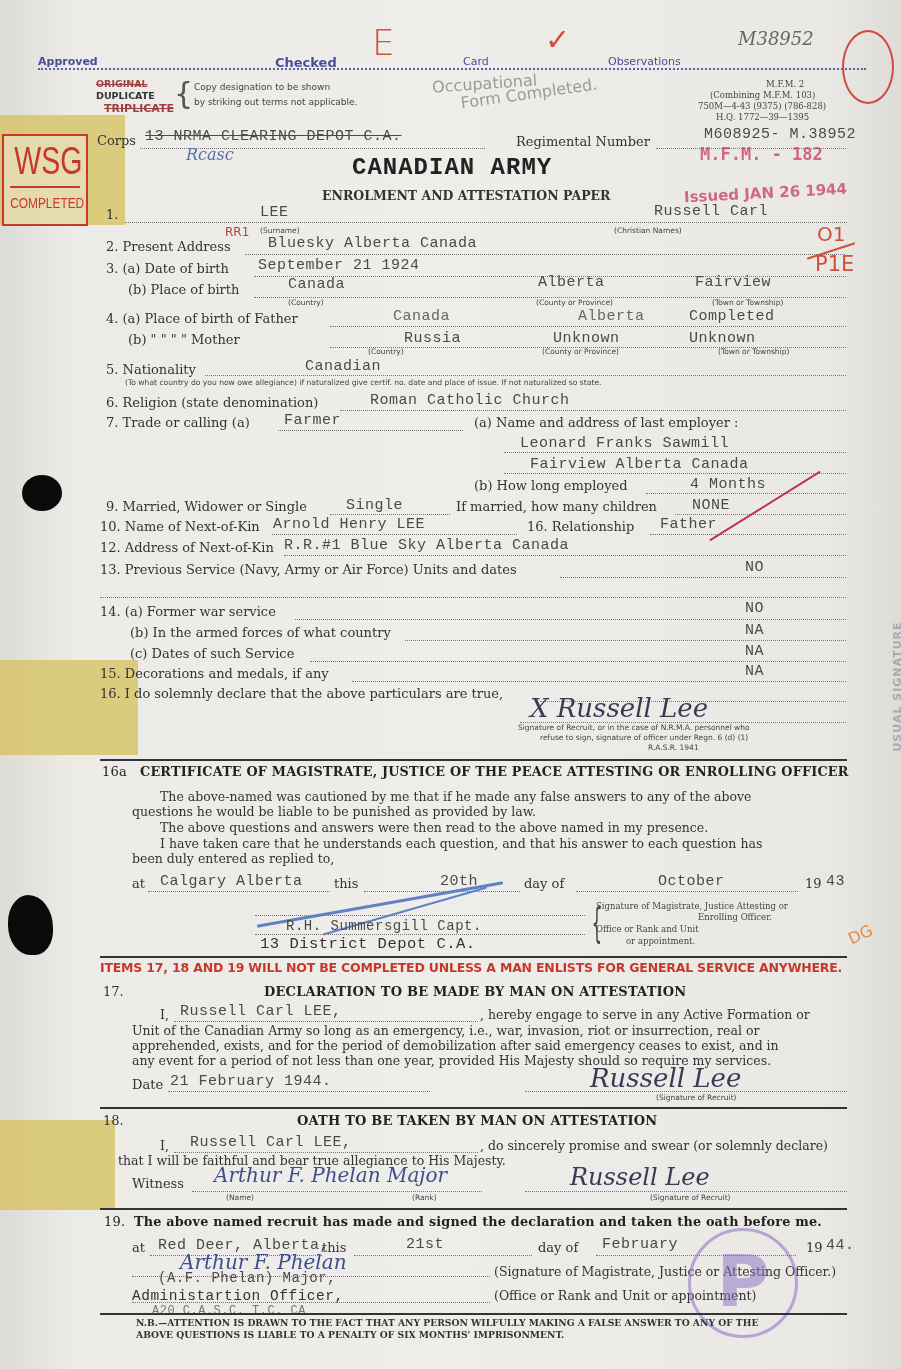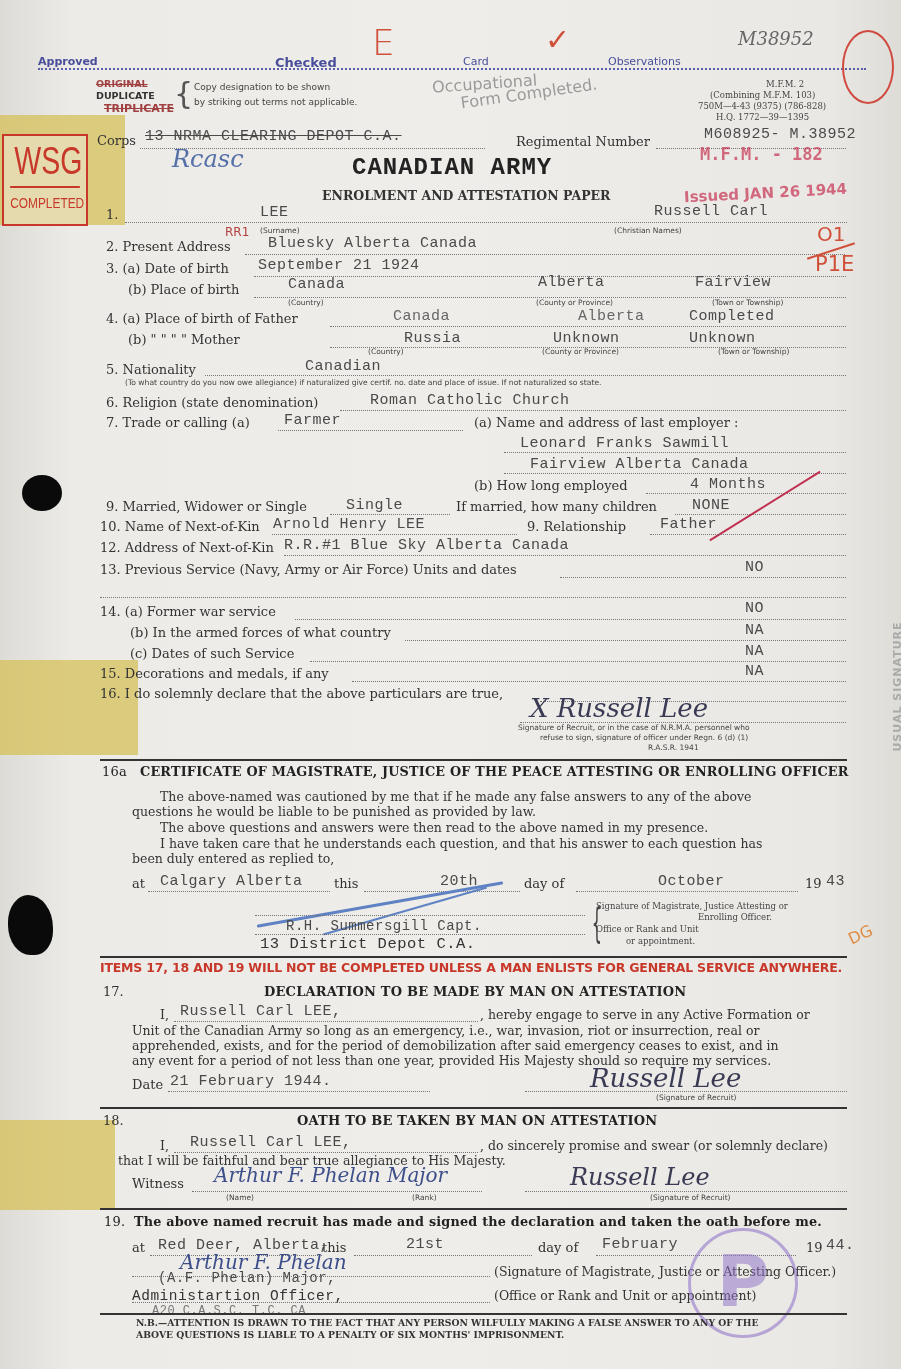--- a/index.html
+++ b/index.html
@@ -62,21 +62,21 @@
   <div class="abs tiny" style="left:716px;top:112px;font-family:'DejaVu Serif',serif;font-size:8.5px;">H.Q. 1772—39—1395</div>
 
   <div class="abs" style="left:2px;top:134px;width:82px;height:88px;border:2px solid #c8382a;background:rgba(240,235,225,0.5);">
     <div style="text-align:center;font-family:'Liberation Sans',sans-serif;font-size:38px;color:#c8382a;line-height:50px;transform:scaleX(0.75);">WSG</div>
     <div style="border-top:2px solid #c8382a;text-align:center;font-family:'Liberation Sans',sans-serif;font-size:14px;color:#c8382a;line-height:30px;transform:scaleX(0.85);">COMPLETED</div>
   </div>
 
   <div class="abs lbl" style="left:97px;top:133px;">Corps</div>
   <div class="dots" style="left:140px;top:148px;width:345px;"></div>
   <div class="abs typed" style="left:145px;top:128px;text-decoration:line-through;">13 NRMA CLEARING DEPOT C.A.</div>
-  <div class="abs hand-blue" style="left:172px;top:145px;font-size:24px;">Rcasc</div>
+  <div class="abs hand-blue" style="left:186px;top:145px;font-size:16px;">Rcasc</div>
   <div class="abs lbl" style="left:516px;top:134px;">Regimental Number</div>
   <div class="dots" style="left:656px;top:148px;width:190px;"></div>
   <div class="abs typed" style="left:704px;top:126px;font-size:15px;">M608925- M.38952</div>
   <div class="abs" style="left:700px;top:144px;font-family:'DejaVu Sans Mono',monospace;font-size:17px;font-weight:bold;color:rgba(200,60,90,0.75);">M.F.M. - 182</div>
   <div class="abs" style="left:684px;top:184px;font-family:'DejaVu Sans',sans-serif;font-size:15px;font-weight:bold;color:rgba(200,60,90,0.75);transform:rotate(-3deg);">Issued JAN 26 1944</div>
 
   <div class="abs" style="left:352px;top:154px;font-family:Liberation Mono, monospace;font-size:24px;font-weight:bold;color:#222;letter-spacing:1px;">CANADIAN ARMY</div>
   <div class="abs" style="left:322px;top:188px;font-family:'DejaVu Serif',serif;font-size:12.5px;font-weight:bold;color:#333;">ENROLMENT AND ATTESTATION PAPER</div>
 
   <div class="abs lbl" style="left:106px;top:207px;">1.</div>
@@ -145,21 +145,21 @@
   <div class="dots" style="left:330px;top:514px;width:120px;"></div>
   <div class="abs typed" style="left:346px;top:497px;">Single</div>
   <div class="abs lbl" style="left:456px;top:499px;">If married, how many children</div>
   <div class="dots" style="left:675px;top:514px;width:171px;"></div>
   <div class="abs typed" style="left:692px;top:497px;">NONE</div>
   <div class="abs" style="left:700px;top:505px;width:130px;height:2px;background:#c03050;transform:rotate(-32deg);"></div>
 
   <div class="abs lbl" style="left:100px;top:519px;">10. Name of Next-of-Kin</div>
   <div class="dots" style="left:272px;top:534px;width:245px;"></div>
   <div class="abs typed" style="left:273px;top:516px;">Arnold Henry  LEE</div>
-  <div class="abs lbl" style="left:527px;top:519px;">9. Relationship</div>
+  <div class="abs lbl" style="left:527px;top:519px;">16. Relationship</div>
   <div class="dots" style="left:650px;top:534px;width:196px;"></div>
   <div class="abs typed" style="left:660px;top:516px;">Father</div>
 
   <div class="abs lbl" style="left:100px;top:540px;">12. Address of Next-of-Kin</div>
   <div class="dots" style="left:284px;top:555px;width:562px;"></div>
   <div class="abs typed" style="left:284px;top:537px;">R.R.#1 Blue Sky Alberta  Canada</div>
 
   <div class="abs lbl" style="left:100px;top:562px;">13. Previous Service (Navy, Army or Air Force) Units and dates</div>
   <div class="dots" style="left:560px;top:577px;width:286px;"></div>
   <div class="abs typed" style="left:745px;top:559px;">NO</div>

